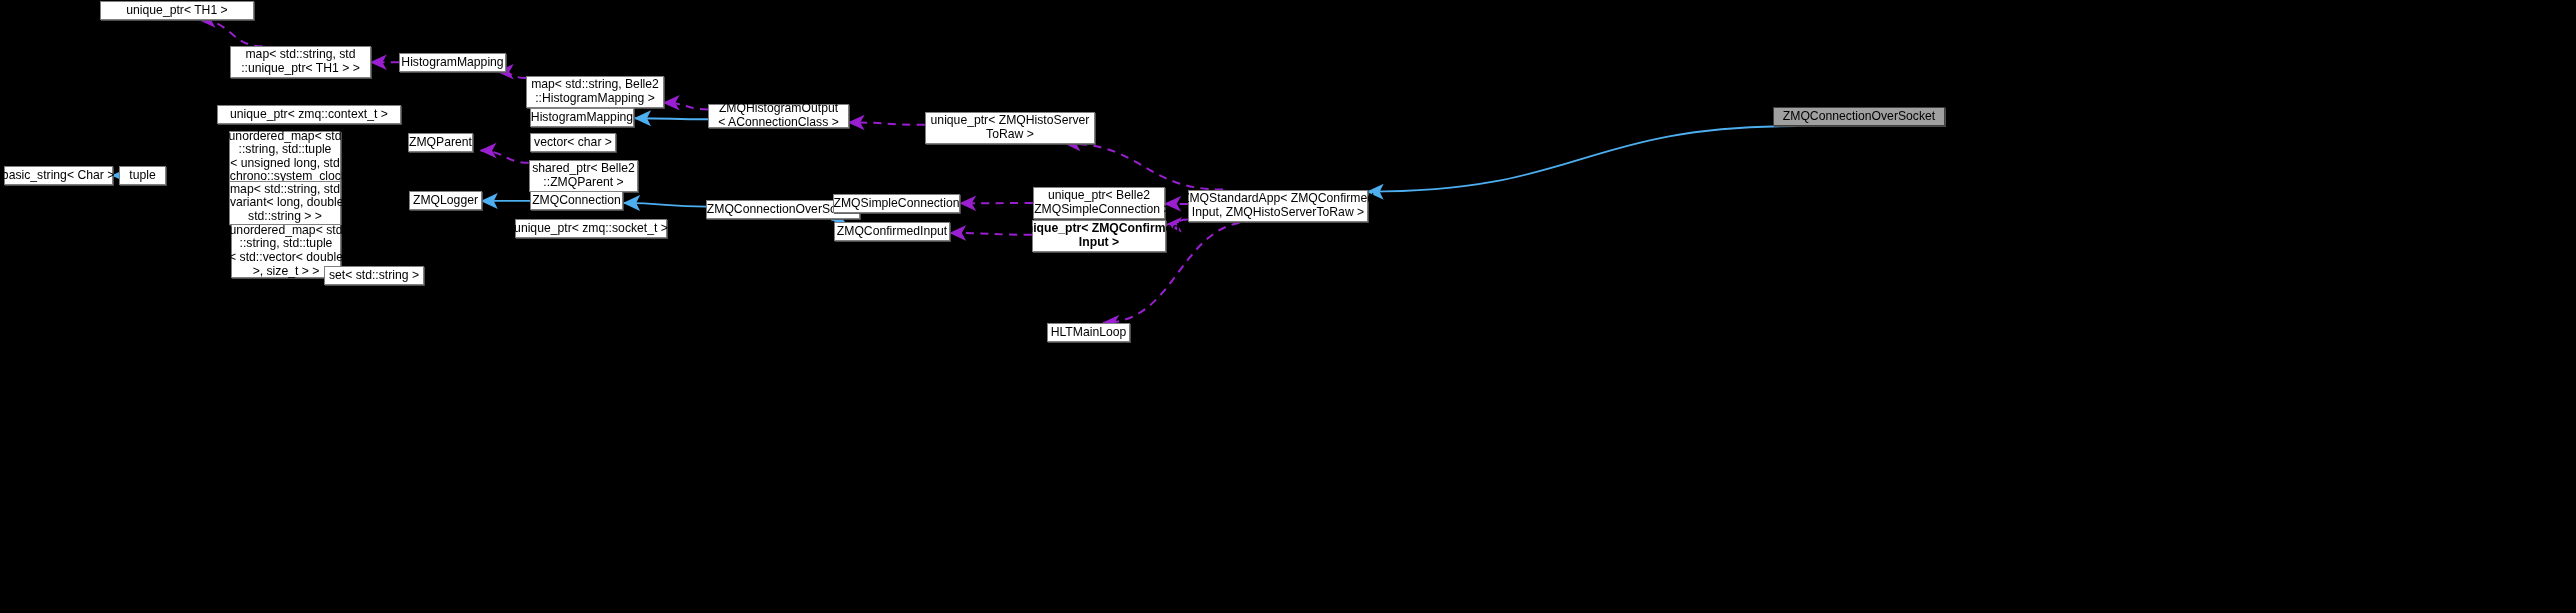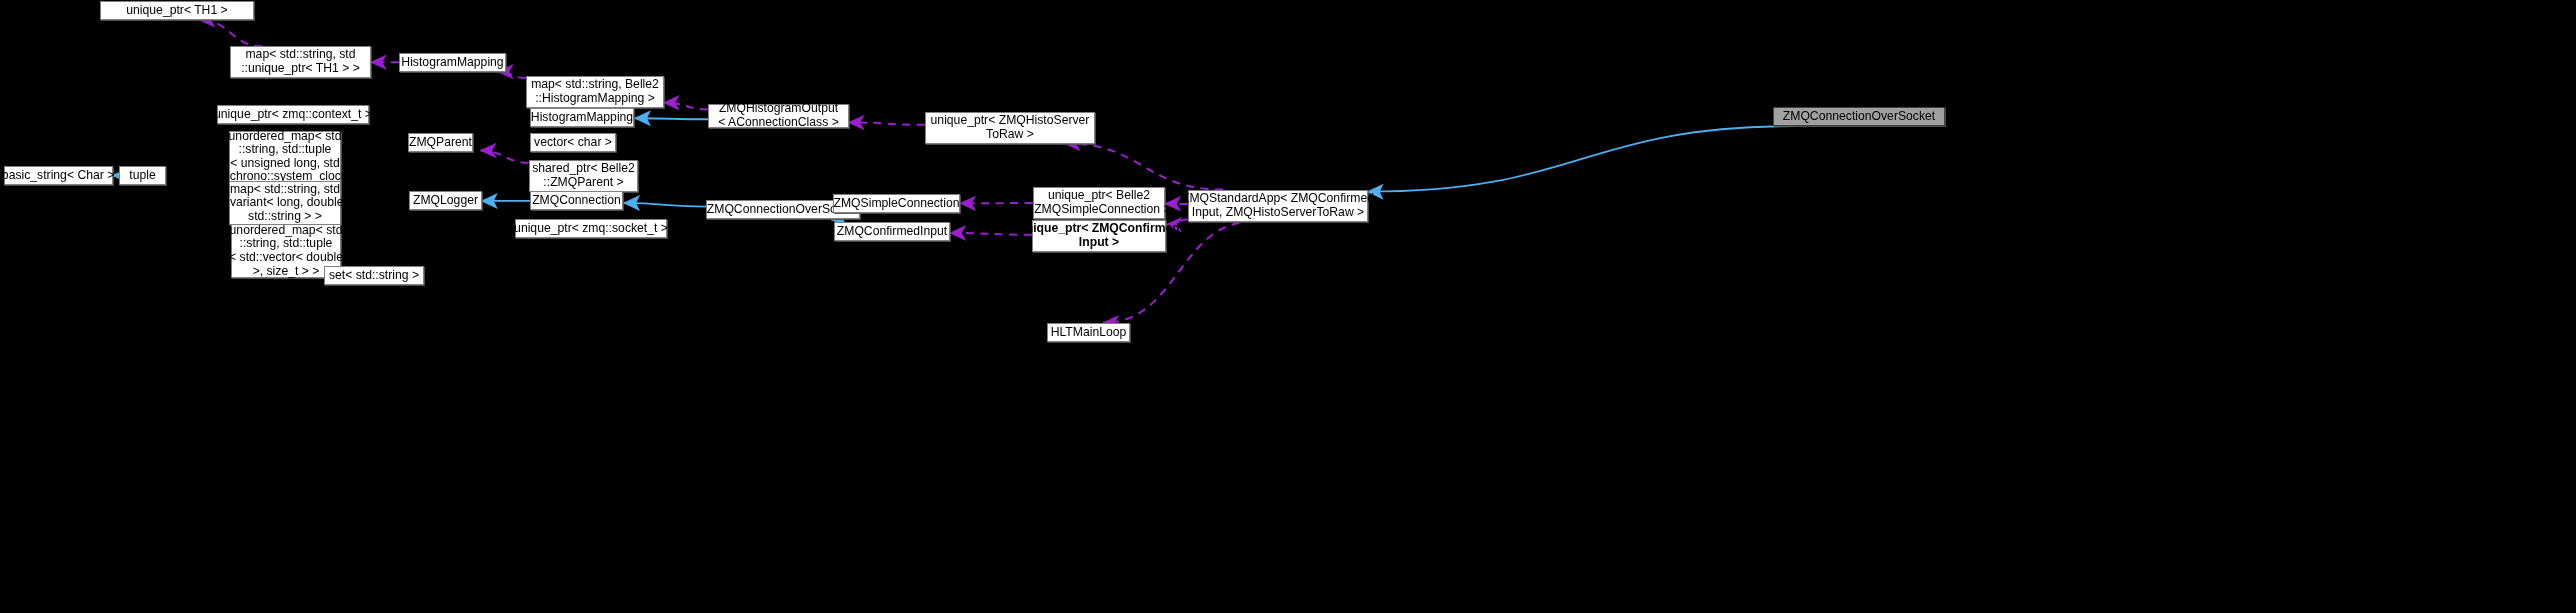--- a/index.html
+++ b/index.html
@@ -47,21 +47,21 @@
         <path d="M 1383,244 C 1299.8,244 1299.8,356 1216.6,356" fill="none" stroke="#9a1fd0" stroke-width="2.2" stroke-dasharray="9,7" marker-end="url(#ah-u)"></path>
       </g>
   </svg>
   <div id="node-layer">
       <div class="node" style="left: 100px; top: 0.9px; width: 154px; height: 19px;">unique_ptr&lt; TH1 &gt;</div>
       <div class="node" style="left: 230px; top: 46px; width: 141px; height: 32px;">map&lt; std::string, std
 ::unique_ptr&lt; TH1 &gt; &gt;</div>
       <div class="node" style="left: 399px; top: 53px; width: 107px; height: 19px;">HistogramMapping</div>
       <div class="node" style="left: 526px; top: 76px; width: 138px; height: 32px;">map&lt; std::string, Belle2
 ::HistogramMapping &gt;</div>
-      <div class="node" style="left: 217px; top: 105px; width: 152px; height: 19px;">unique_ptr&lt; zmq::context_t &gt;</div>
+      <div class="node" style="left: 217px; top: 105px; width: 184px; height: 19px;">unique_ptr&lt; zmq::context_t &gt;</div>
       <div class="node" style="left: 530px; top: 108px; width: 104px; height: 19px;">HistogramMapping</div>
       <div class="node" style="left: 708px; top: 104px; width: 141px; height: 24px;">ZMQHistogramOutput
 &lt; AConnectionClass &gt;</div>
       <div class="node" style="left: 925px; top: 112px; width: 170px; height: 32px;">unique_ptr&lt; ZMQHistoServer
 ToRaw &gt;</div>
       <div class="node current" style="left: 1773px; top: 107px; width: 172px; height: 19px;">ZMQConnectionOverSocket</div>
       <div class="node" style="left: 408px; top: 133px; width: 65px; height: 19px;">ZMQParent</div>
       <div class="node" style="left: 530px; top: 133px; width: 86px; height: 19px;">vector&lt; char &gt;</div>
       <div class="node" style="left: 529px; top: 160px; width: 109px; height: 32px;">shared_ptr&lt; Belle2
 ::ZMQParent &gt;</div>

